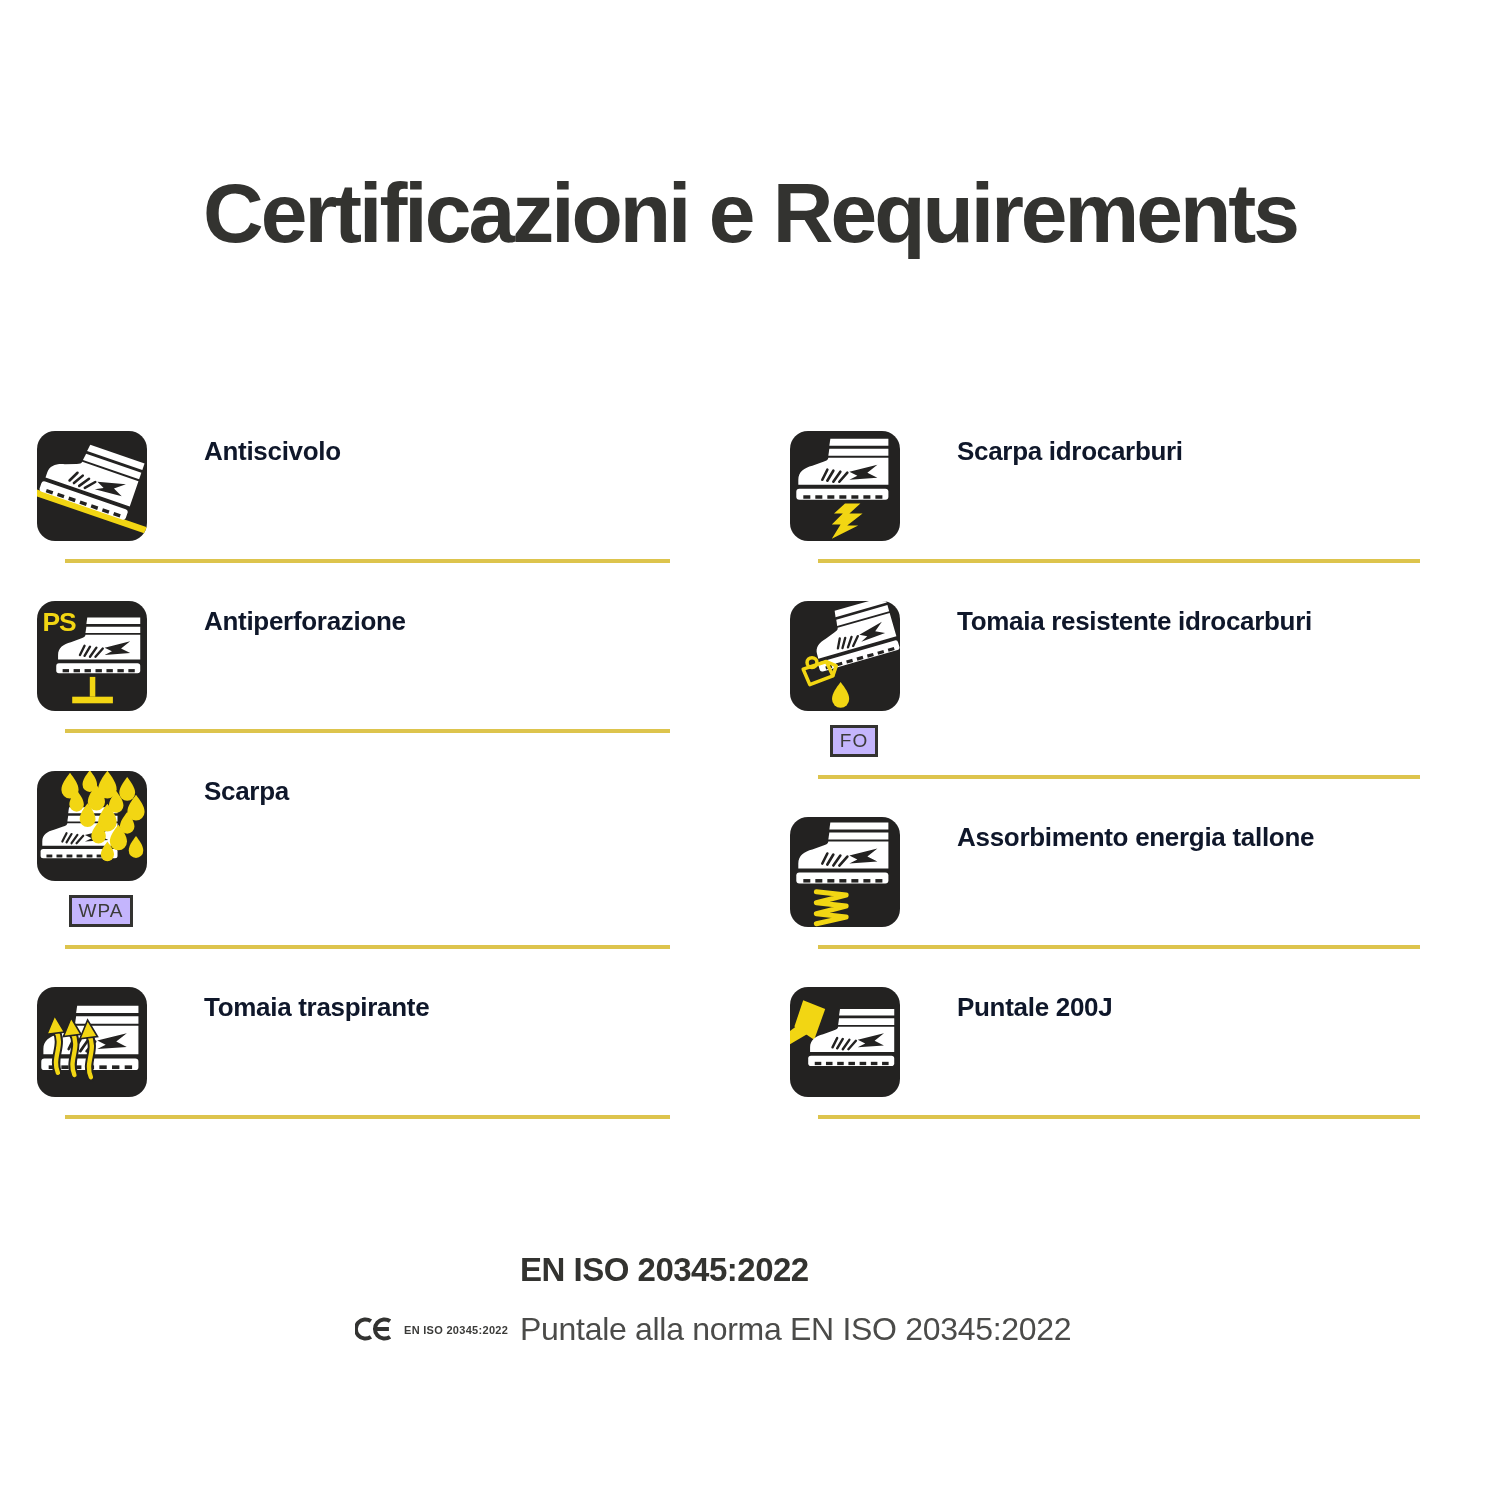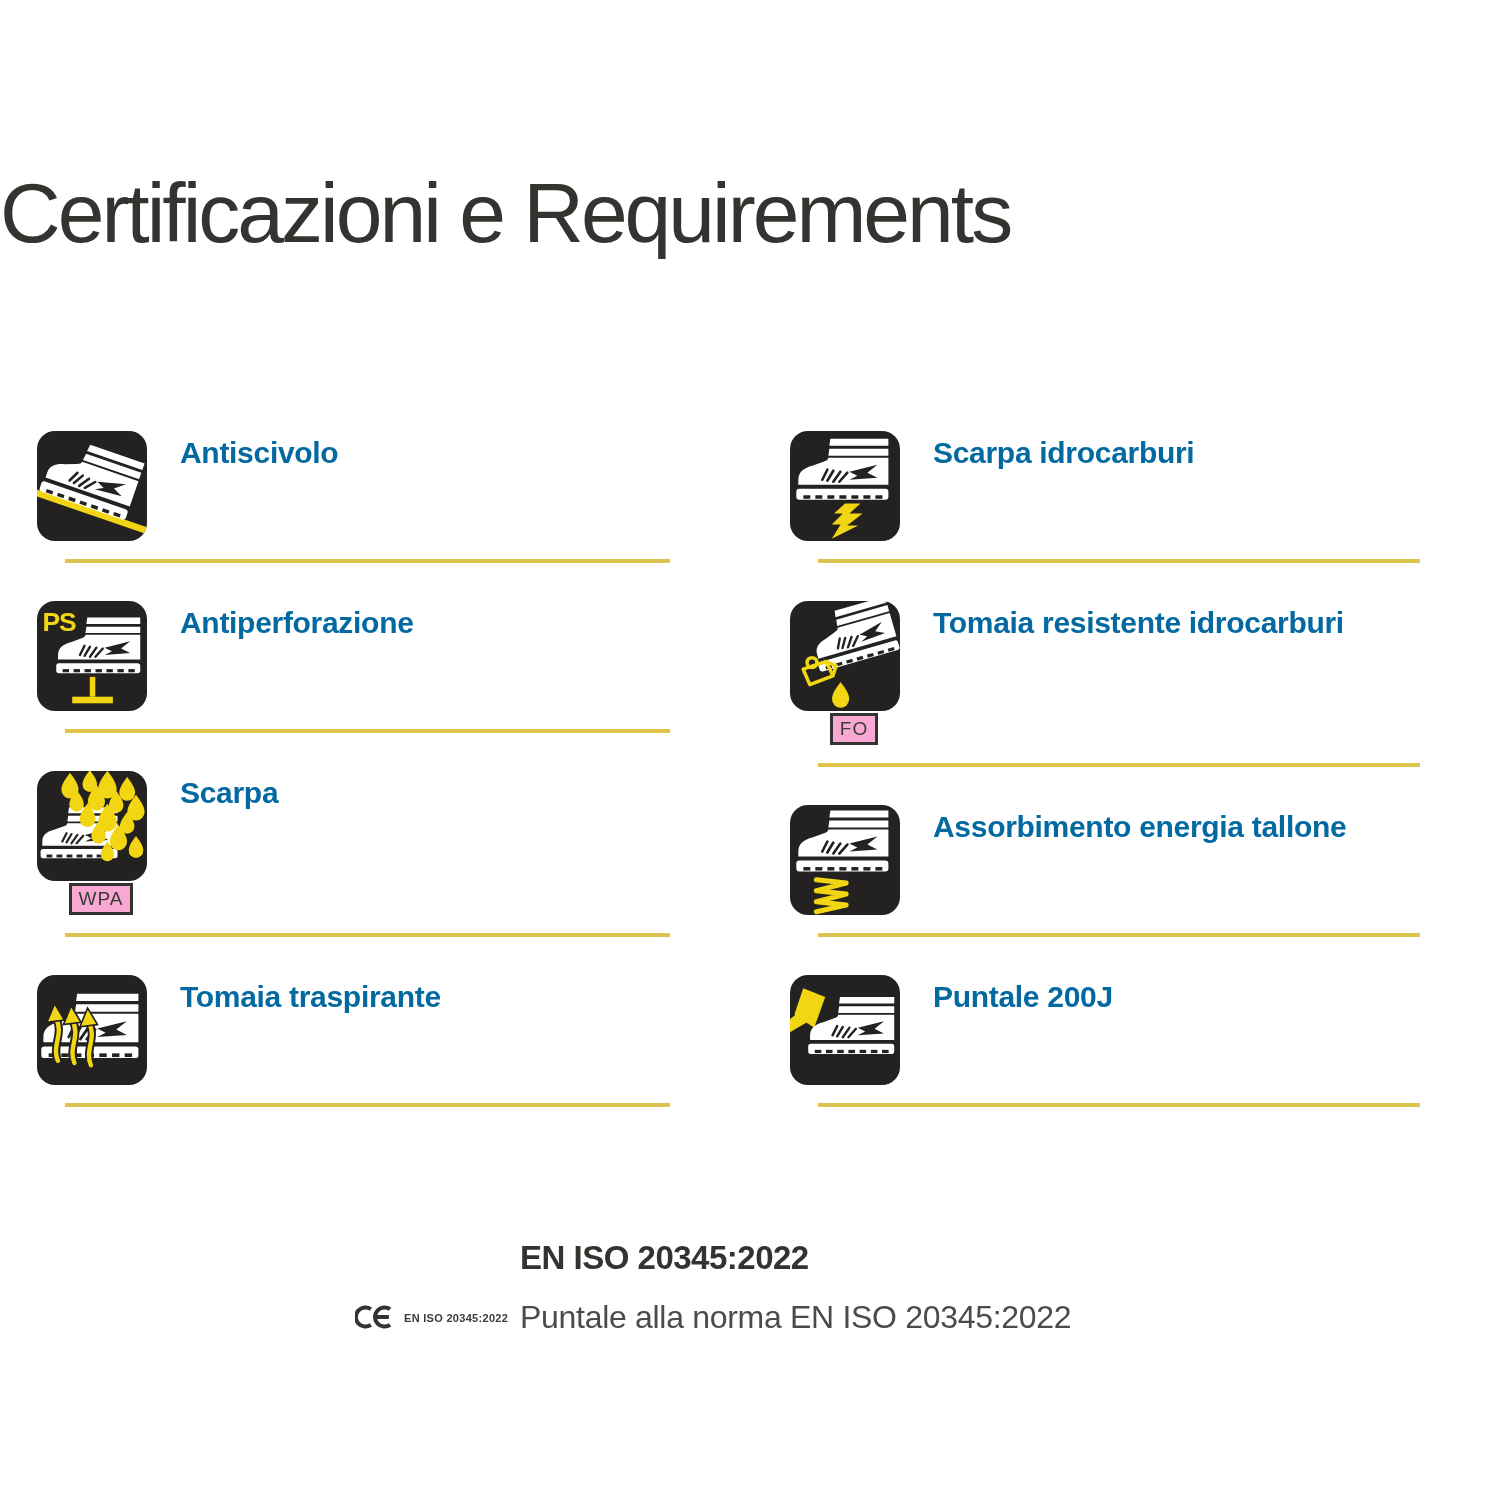--- a/index.html
+++ b/index.html
@@ -6,24 +6,24 @@
     margin: 0;
     padding: 0;
     width: 1500px;
     height: 1500px;
     background: #ffffff;
     overflow: hidden;
     font-family: "Liberation Sans", sans-serif;
   }
   .page-title {
     margin-top: 168px;
-    text-align: left;
+    text-align: center;
     font-size: 84px;
     line-height: 1.08;
-    font-weight: 400;
+    font-weight: 700;
     letter-spacing: -3px;
     color: #333330;
   }
   .cert-grid {
     display: flex;
     margin-top: 172px;
     padding-left: 37px;
   }
   .col-left { width: 633px; }
   .col-right { width: 630px; margin-left: 120px; }
@@ -32,36 +32,36 @@
   .icon-col { width: 128px; flex: none; text-align: center; }
   .cert-icon {
     width: 110px;
     height: 110px;
     display: block;
     background: #232221;
     border-radius: 18px;
   }
   .icon-badge {
     display: inline-block;
-    margin-top: 2px;
+    margin-top: 14px;
     padding: 1px 7px;
     border: 3px solid #333331;
-    background: #f9a8d4;
+    background: #c4b5fd;
     color: #3b3b39;
     font-size: 19px;
     font-weight: 400;
     letter-spacing: 1px;
     line-height: 24px;
   }
   .cert-label {
-    margin-left: 15px;
+    margin-left: 39px;
     padding-top: 5px;
-    font-size: 30px;
-    font-weight: 700;
-    color: #0369a1;
+    font-size: 26px;
+    font-weight: 700;
+    color: #0f172a;
     letter-spacing: -0.3px;
   }
   .cert-underline {
     height: 4px;
     background: #ddc44d;
     margin: 18px 0 0 28px;
   }
   .ps-text {
     font-family: "Liberation Sans", sans-serif;
     font-weight: 700;

